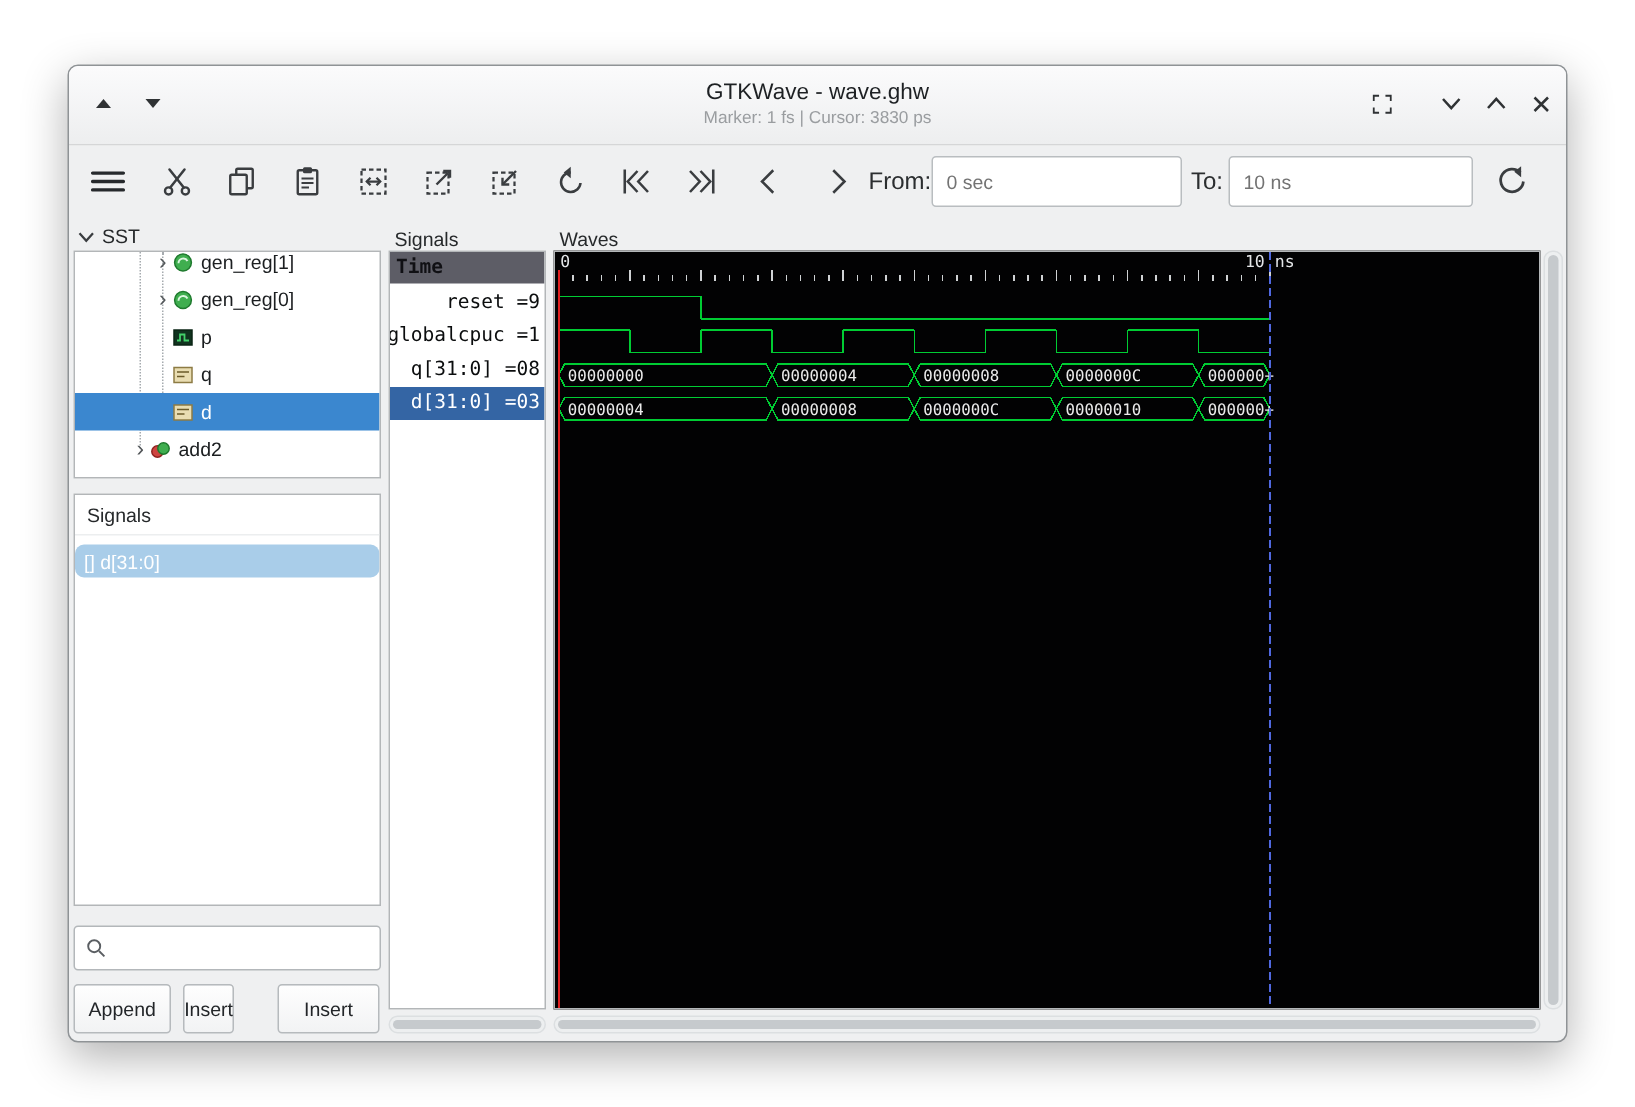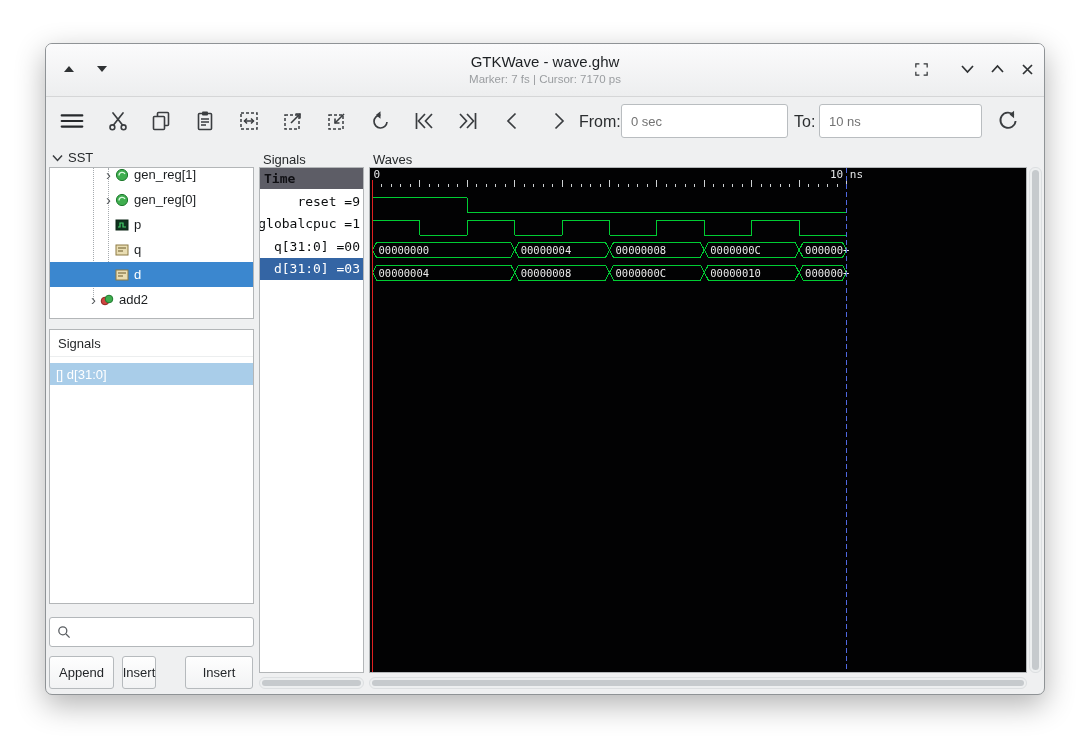--- a/index.html
+++ b/index.html
@@ -35,21 +35,21 @@
   .tree-row .expander{width:13px;text-align:center;font-size:15px;line-height:13px;color:#53575a;flex:0 0 13px;}
   .tree-row .spacer{width:13px;flex:0 0 13px;}
   .ticon{width:14px;height:14px;flex:0 0 14px;}
   .ticon svg{width:14px;height:14px;display:block;}
   .tlabel{margin-left:5px;white-space:nowrap;}
   .guide{position:absolute;border-left:1px dotted #a6abaf;width:0;}
   
   .sig-header{height:26px;display:flex;align-items:center;padding-left:8px;font-size:13px;color:#26292b;
               border-bottom:1px solid #eceeef;}
   .sig-list{margin-top:6px;}
-  .sig-item{height:22px;display:flex;align-items:center;padding-left:6px;font-size:13px;color:#1b1e20;}
+  .sig-item{height:22px;display:flex;align-items:center;padding-left:6px;font-size:13px;color:#1b1e20;border-radius:6px;}
   .sig-item.sel{background:var(--list_selection,#a9cde9);color:#fff;}
   
   .search-box{position:absolute;left:3px;top:573px;width:205px;height:30px;}
   .search-box input{width:100%;height:100%;box-sizing:border-box;border:1px solid #b3b7ba;border-radius:3px;
                     background:#fff;padding:0 6px 0 28px;font-size:13px;outline:none;
                     font-family:"Liberation Sans",sans-serif;}
   .search-box svg{position:absolute;left:7px;top:7px;}
   
   .btn{position:absolute;top:612px;height:33px;background:linear-gradient(#fefefe,#f2f3f4);
        border:1px solid #b6babd;border-radius:3px;font-size:13px;color:#232629;
@@ -80,21 +80,21 @@
           <polygon points="6,2 11,8 1,8" fill="#2f3234"></polygon>
         </svg>
     </div>
     <div class="cap" style="left:43px">
       <svg width="12" height="10" viewBox="0 0 12 10">
           <polygon points="1,2 11,2 6,8" fill="#2f3234"></polygon>
         </svg>
     </div>
     <div class="tb-center">
       <div class="tb-title">GTKWave - wave.ghw</div>
-      <div class="tb-sub">Marker: 7 fs | Cursor: 7170 ps</div>
+      <div class="tb-sub">Marker: 1 fs | Cursor: 3830 ps</div>
     </div>
     <div class="cap" style="left:862px">
       <svg width="17" height="17" viewBox="0 0 24 24">
         <path d="M4 9 V4 H9 M15 4 H20 V9 M20 15 V20 H15 M9 20 H4 V15" fill="none" stroke="#2f3234" stroke-width="1.7"></path>
       </svg>
     </div>
     <div class="cap" style="left:908px">
       <svg width="15" height="10" viewBox="0 0 15 10">
           <polyline points="2,2 7.5,8 13,2" fill="none" stroke="#2f3234" stroke-width="1.7"></polyline>
         </svg>
@@ -303,21 +303,21 @@
   <div class="btn" style="left:3px;width:65px">Append</div>
   <div class="btn" style="left:76px;width:34px">Insert</div>
   <div class="btn" style="left:139px;width:68px">Insert</div>
 
   <div class="frame-label" style="left:217px;top:108px">Signals</div>
   <div class="panel names-panel" style="left:213px;top:123px;width:105px;height:506px;">
     <div class="time-header">Time</div>
     <div id="names-rows">
         <div class="name-row">reset =9</div>
         <div class="name-row">globalcpuc =1</div>
-        <div class="name-row">q[31:0] =00</div>
+        <div class="name-row">q[31:0] =08</div>
         <div class="name-row sel">d[31:0] =03</div>
       </div>
   </div>
 
   <div class="frame-label" style="left:327px;top:108px">Waves</div>
   <div class="panel waves-panel" style="left:323px;top:123px;width:658px;height:506px;">
     <svg id="wave-svg" width="656" height="504" shape-rendering="crispEdges">
         <line x1="2.5" y1="12" x2="2.5" y2="19" stroke="#cfd2d4" stroke-width="1"></line>
         <line x1="11.98" y1="15.5" x2="11.98" y2="19" stroke="#cfd2d4" stroke-width="1"></line>
         <line x1="21.46" y1="15.5" x2="21.46" y2="19" stroke="#cfd2d4" stroke-width="1"></line>

